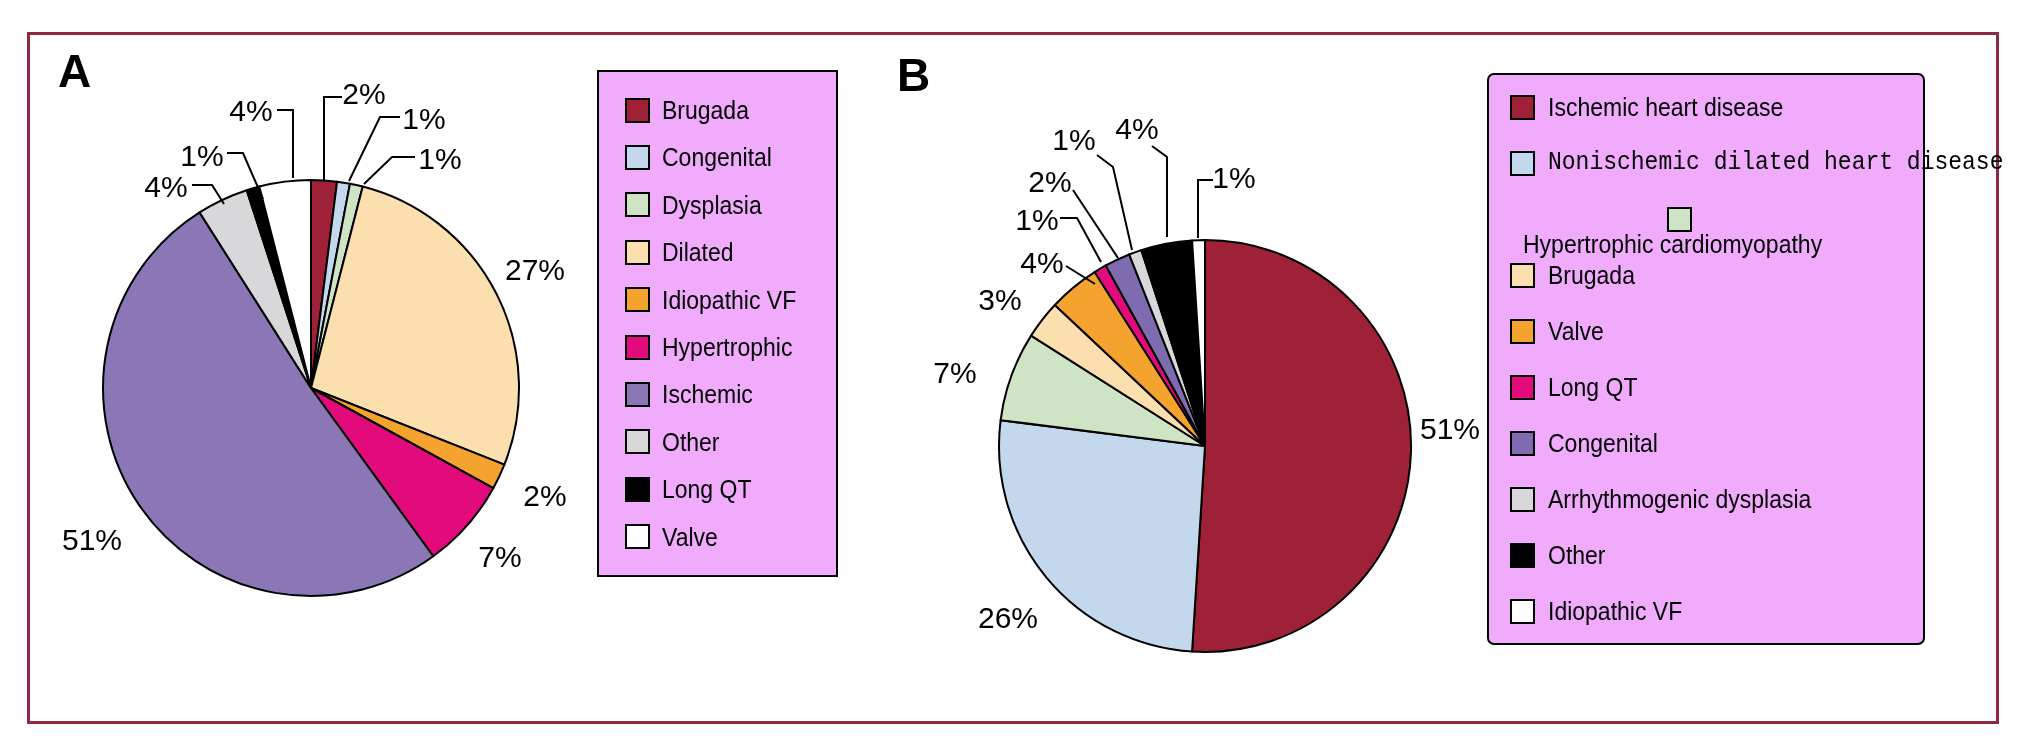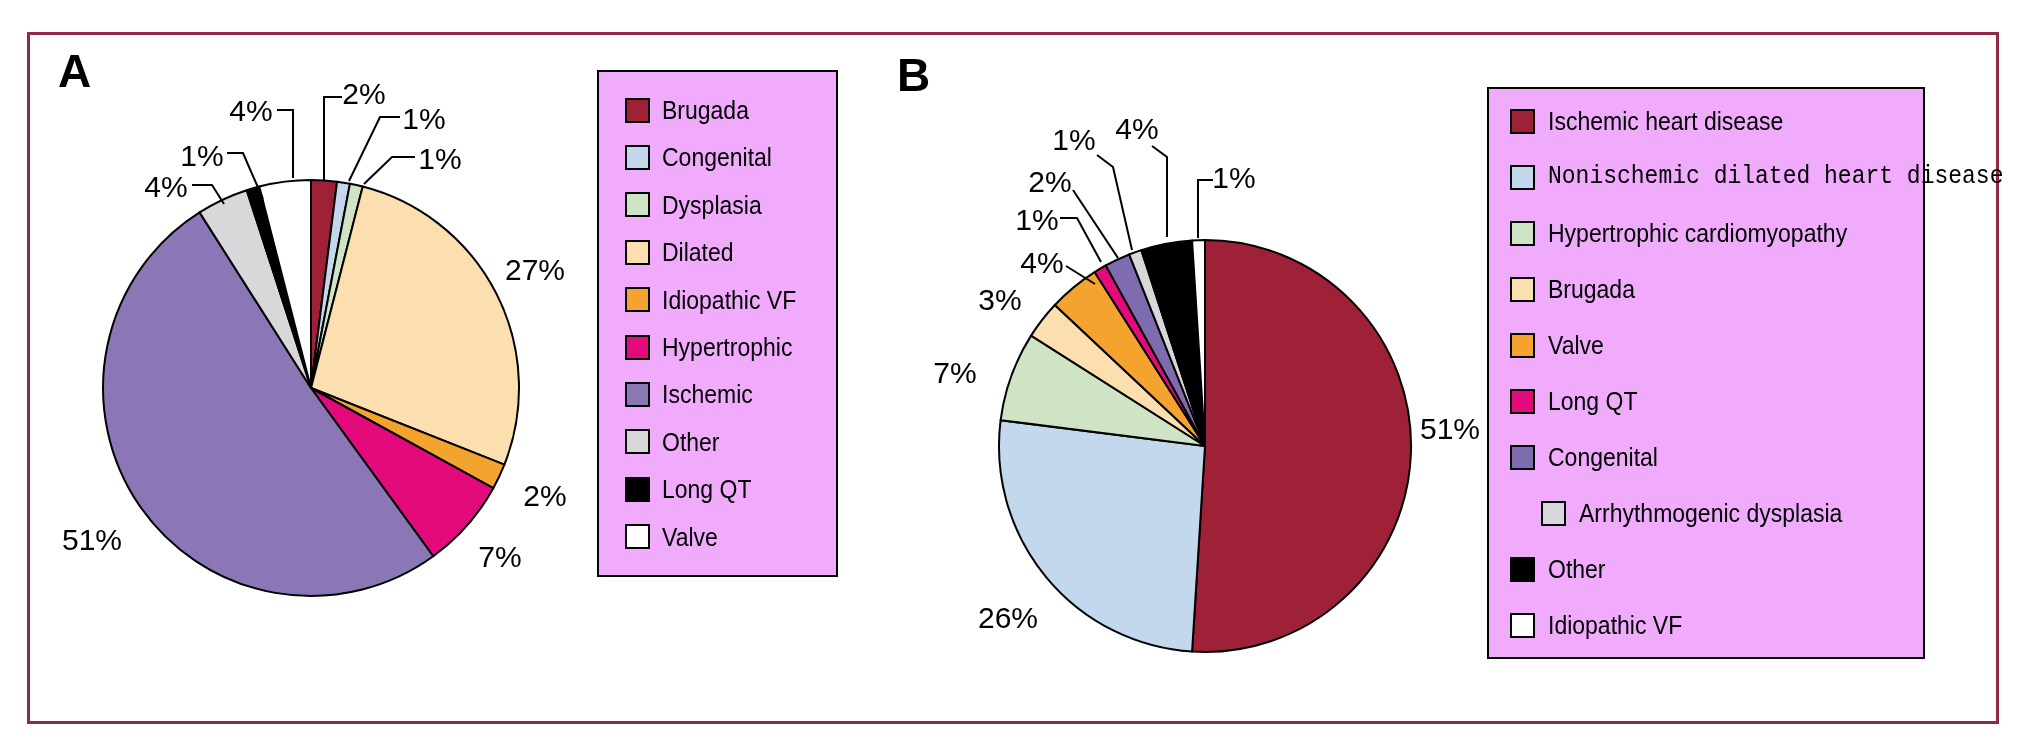--- a/index.html
+++ b/index.html
@@ -26,21 +26,21 @@
   #panel-letter-a{left:58px;top:48px;}
   #panel-letter-b{left:897px;top:52px;}
   #pies-canvas{position:absolute;left:0;top:0;}
   .legend-box{
     position:absolute;
     border:2px solid #000;
     background:#f0abfc;
     box-sizing:border-box;
   }
   #legend-a{left:597px;top:70px;width:241px;height:507px;}
-  #legend-b{left:1487px;top:87px;width:438px;height:572px;}
+  #legend-b{left:1487px;top:73px;width:438px;height:572px;border-radius:7px;}
   .legend-row{
     position:absolute;
     display:flex;
     align-items:center;
     height:24px;
     white-space:nowrap;
   }
   .legend-swatch{
     display:inline-block;
     width:21px;height:21px;
@@ -184,41 +184,41 @@
     </div>
   <div id="legend-b" class="legend-box">
       <div class="legend-row" style="left: 21px; top: 20px;">
         <span class="legend-swatch" style="background: rgb(159, 33, 56);"></span>
         <span class="legend-label" style="margin-left: 13px;">Ischemic heart disease</span>
       </div>
       <div class="legend-row" style="left: 21px; top: 76px; font-family: Liberation Mono, monospace;">
         <span class="legend-swatch" style="background: rgb(195, 216, 237);"></span>
         <span class="legend-label" style="margin-left: 13px;">Nonischemic dilated heart disease</span>
       </div>
-      <div class="legend-row" style="left: 21px; top: 132px;">
+      <div class="legend-row" style="left: 21px; top: 132px; flex-direction: column;">
         <span class="legend-swatch" style="background: rgb(207, 227, 197);"></span>
         <span class="legend-label" style="margin-left: 13px;">Hypertrophic cardiomyopathy</span>
       </div>
       <div class="legend-row" style="left: 21px; top: 188px;">
         <span class="legend-swatch" style="background: rgb(251, 223, 175);"></span>
         <span class="legend-label" style="margin-left: 13px;">Brugada</span>
       </div>
       <div class="legend-row" style="left: 21px; top: 244px;">
         <span class="legend-swatch" style="background: rgb(245, 163, 47);"></span>
         <span class="legend-label" style="margin-left: 13px;">Valve</span>
       </div>
       <div class="legend-row" style="left: 21px; top: 300px;">
         <span class="legend-swatch" style="background: rgb(227, 11, 124);"></span>
         <span class="legend-label" style="margin-left: 13px;">Long QT</span>
       </div>
       <div class="legend-row" style="left: 21px; top: 356px;">
         <span class="legend-swatch" style="background: rgb(126, 107, 176);"></span>
         <span class="legend-label" style="margin-left: 13px;">Congenital</span>
       </div>
-      <div class="legend-row" style="left: 21px; top: 412px; margin-left: 31px;">
+      <div class="legend-row" style="left: 21px; top: 412px;">
         <span class="legend-swatch" style="background: rgb(216, 216, 218);"></span>
         <span class="legend-label" style="margin-left: 13px;">Arrhythmogenic dysplasia</span>
       </div>
       <div class="legend-row" style="left: 21px; top: 468px;">
         <span class="legend-swatch" style="background: rgb(0, 0, 0);"></span>
         <span class="legend-label" style="margin-left: 13px;">Other</span>
       </div>
       <div class="legend-row" style="left: 21px; top: 524px;">
         <span class="legend-swatch" style="background: rgb(255, 255, 255);"></span>
         <span class="legend-label" style="margin-left: 13px;">Idiopathic VF</span>

